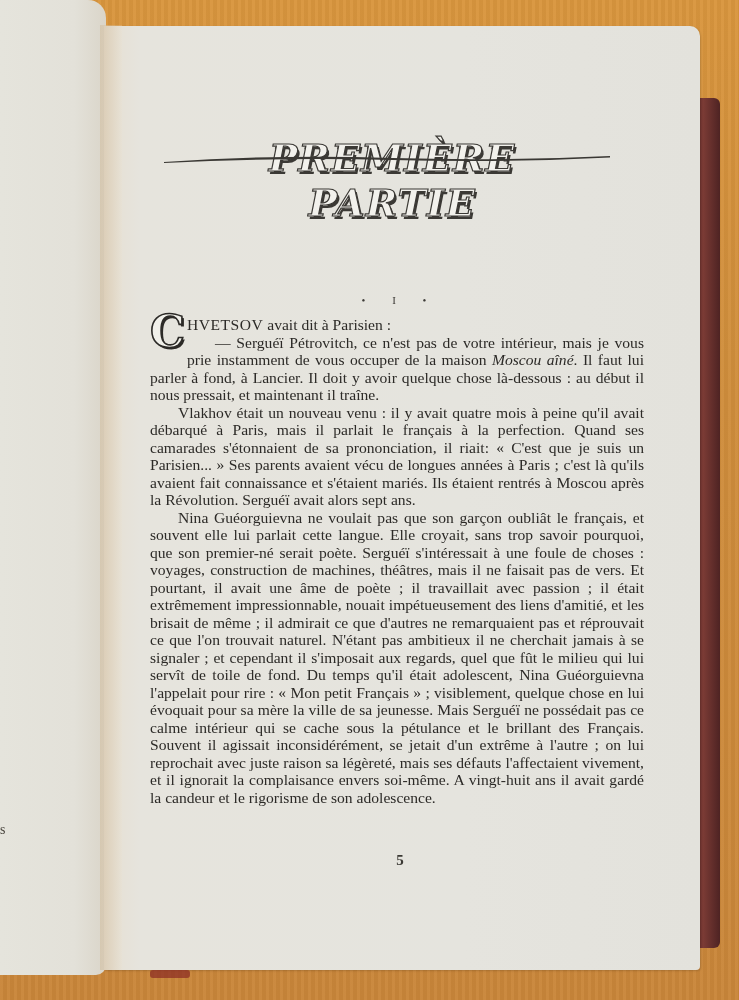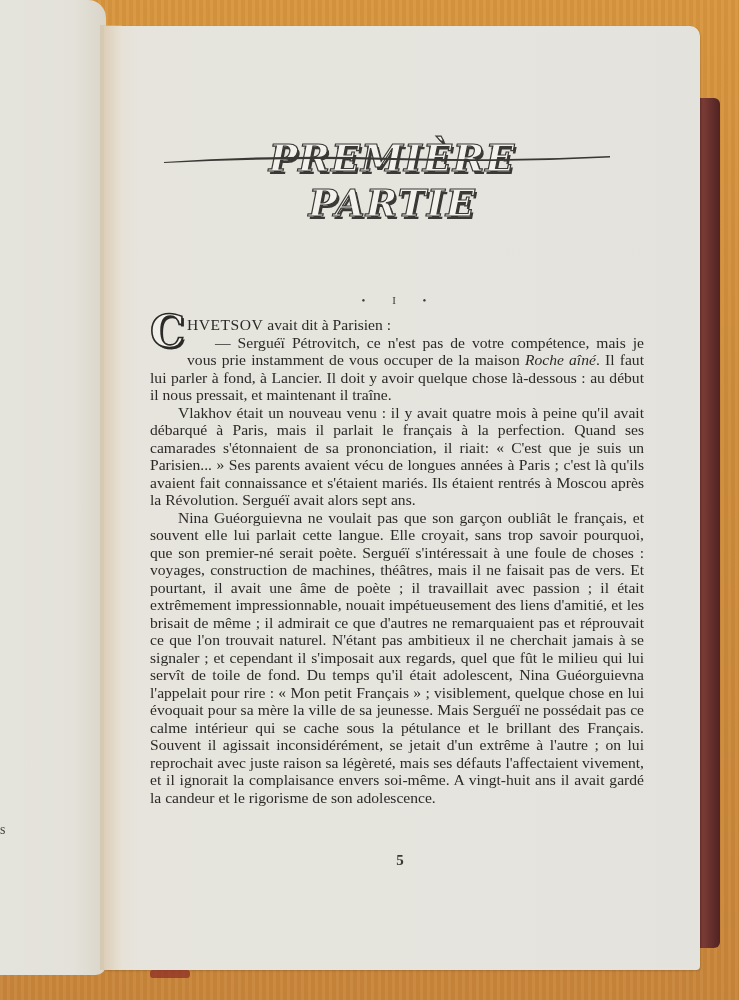--- a/index.html
+++ b/index.html
@@ -96,21 +96,21 @@
 </svg>
 
 <div class="section-number">• I •</div>
 
 <div class="text-block">
   <p class="first">
     <span class="dropcap">C</span>
     <span class="smallcaps">HVETSOV</span><span> avait dit à Parisien :</span>
   </p>
   <p>
-    <span>— Serguéï Pétrovitch, ce n'est pas de votre compétence, mais je vous prie instamment de vous occuper de la maison </span><em>Roche aîné</em><span>. Il faut lui parler à fond, à Lancier. Il doit y avoir quelque chose là-dessous : au début il nous pressait, et maintenant il traîne.</span>
+    <span>— Serguéï Pétrovitch, ce n'est pas de votre intérieur, mais je vous prie instamment de vous occuper de la maison </span><em>Moscou aîné</em><span>. Il faut lui parler à fond, à Lancier. Il doit y avoir quelque chose là-dessous : au début il nous pressait, et maintenant il traîne.</span>
   </p>
   <p>Vlakhov était un nouveau venu : il y avait quatre mois à peine qu'il avait débarqué à Paris, mais il parlait le français à la perfection. Quand ses camarades s'étonnaient de sa prononciation, il riait: « C'est que je suis un Parisien... » Ses parents avaient vécu de longues années à Paris ; c'est là qu'ils avaient fait connaissance et s'étaient mariés. Ils étaient rentrés à Moscou après la Révolution. Serguéï avait alors sept ans.</p>
   <p>Nina Guéorguievna ne voulait pas que son garçon oubliât le français, et souvent elle lui parlait cette langue. Elle croyait, sans trop savoir pourquoi, que son premier-né serait poète. Serguéï s'intéressait à une foule de choses : voyages, construction de machines, théâtres, mais il ne faisait pas de vers. Et pourtant, il avait une âme de poète ; il travaillait avec passion ; il était extrêmement impressionnable, nouait impétueusement des liens d'amitié, et les brisait de même ; il admirait ce que d'autres ne remarquaient pas et réprouvait ce que l'on trouvait naturel. N'étant pas ambitieux il ne cherchait jamais à se signaler ; et cependant il s'imposait aux regards, quel que fût le milieu qui lui servît de toile de fond. Du temps qu'il était adolescent, Nina Guéorguievna l'appelait pour rire : « Mon petit Français » ; visiblement, quelque chose en lui évoquait pour sa mère la ville de sa jeunesse. Mais Serguéï ne possédait pas ce calme intérieur qui se cache sous la pétulance et le brillant des Français. Souvent il agissait inconsidérément, se jetait d'un extrême à l'autre ; on lui reprochait avec juste raison sa légèreté, mais ses défauts l'affectaient vivement, et il ignorait la complaisance envers soi-même. A vingt-huit ans il avait gardé la candeur et le rigorisme de son adolescence.</p>
 </div>
 
 <div class="page-number">5</div>
 
 <div class="bottom-edge-red"></div>
 
 </body></html>

